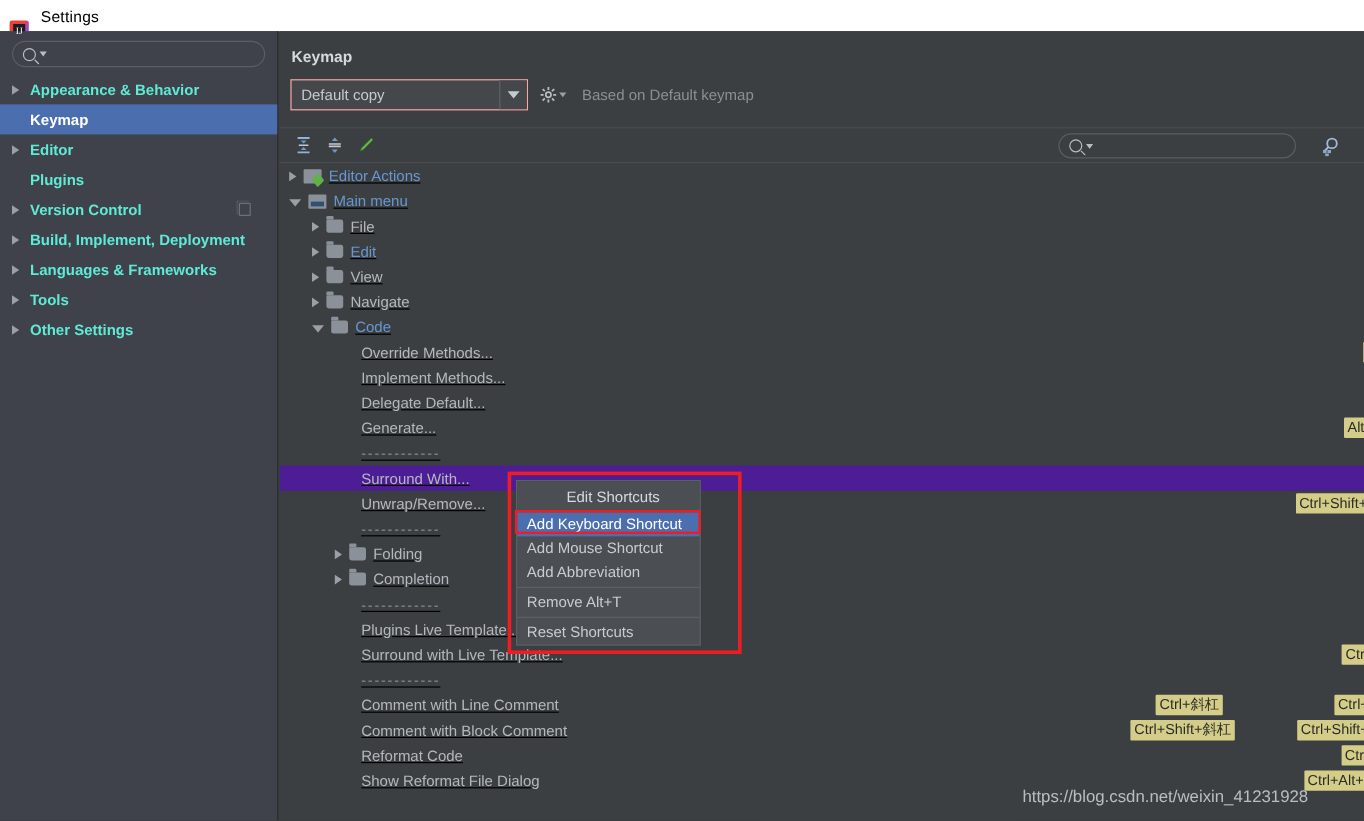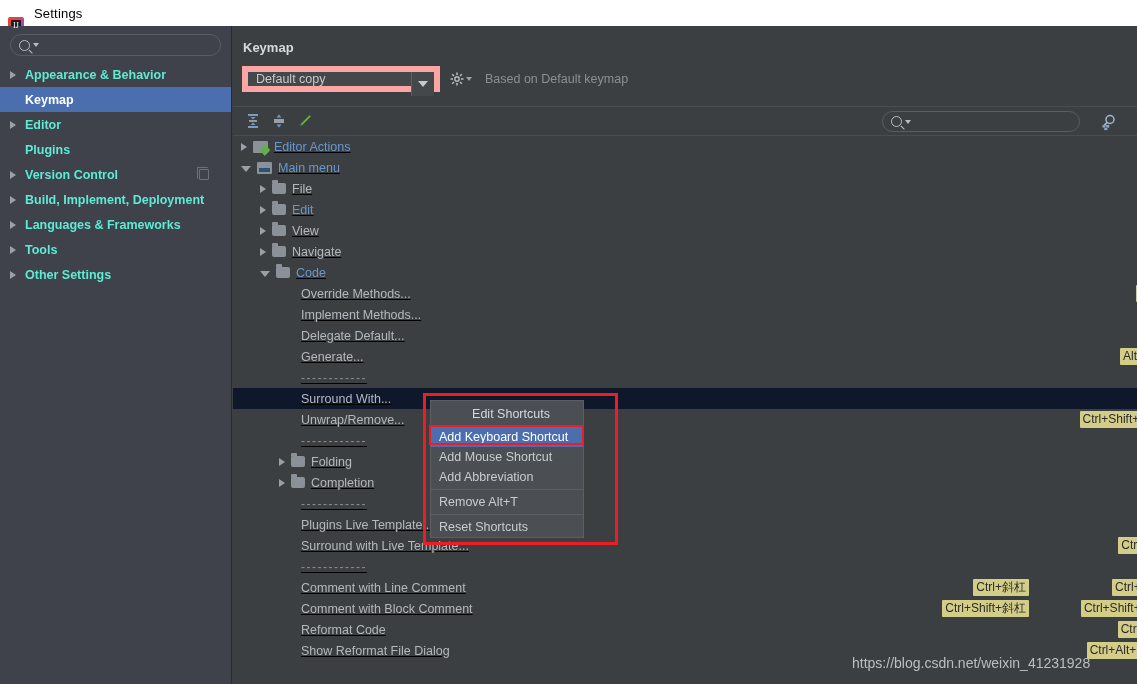--- a/index.html
+++ b/index.html
@@ -154,23 +154,23 @@
     color: #d6d9de;
     padding: 14px 0 0 10px;
   }
   #keymap-row {
     display: flex; align-items: center;
     padding: 11px 0 0 9px;
     gap: 0;
   }
   .combo {
     width: 198px; height: 26px;
-    border: 6px solid #fca5a5;
+    border: 1px solid #fca5a5;
     background: #45484a;
-    display: flex; 
+    display: flex; align-items: center;
     position: relative;
     gap: 32px;
   }
   .combo .val {
     flex: 1;
     font-size: 12.5px;
     color: #c6c9ce;
     padding-left: 8px;
   }
   .combo .arrowbox {
@@ -248,21 +248,21 @@
     text-decoration: underline;
   }
   .trow {
     height: 21px;
     display: flex; align-items: center;
     position: relative;
     font-size: 12.5px;
     color: #b4b8be;
     cursor: default;
   }
-  .trow.sel { background: #0f172a; }
+  .trow.sel { background: #4c1d95; }
   .trow .ind { flex: 0 0 auto; }
   .trow .tri {
     width: 0; height: 0;
     border-top: 4.5px solid transparent;
     border-bottom: 4.5px solid transparent;
     border-left: 6px solid #9aa0a8;
     flex: 0 0 auto;
     margin-right: 6px;
   }
   .trow .tri.open {
@@ -659,21 +659,21 @@
         <div class="trow">
           <span class="ind" style="width: 46px;"></span>
           <span class="dashes" style="margin-left: 22px;">------------</span>
         </div>
         <div class="trow">
           <span class="ind" style="width: 46px;"></span>
           <span class="tri none"></span>
           <span style="display: inline-block; width: 10px;"></span>
           <span class="tlabel plain">Comment with Line Comment</span>
           <span class="shortcut" style="right: -60px;">Ctrl+NumPad /</span>
-          <span class="shortcut" style="right: 108px;">Ctrl+斜杠</span>
+          <span class="shortcut" style="right: 118px;">Ctrl+斜杠</span>
         </div>
         <div class="trow">
           <span class="ind" style="width: 46px;"></span>
           <span class="tri none"></span>
           <span style="display: inline-block; width: 10px;"></span>
           <span class="tlabel plain">Comment with Block Comment</span>
           <span class="shortcut" style="right: -60px;">Ctrl+Shift+NumPad /</span>
           <span class="shortcut" style="right: 108px;">Ctrl+Shift+斜杠</span>
         </div>
         <div class="trow">

